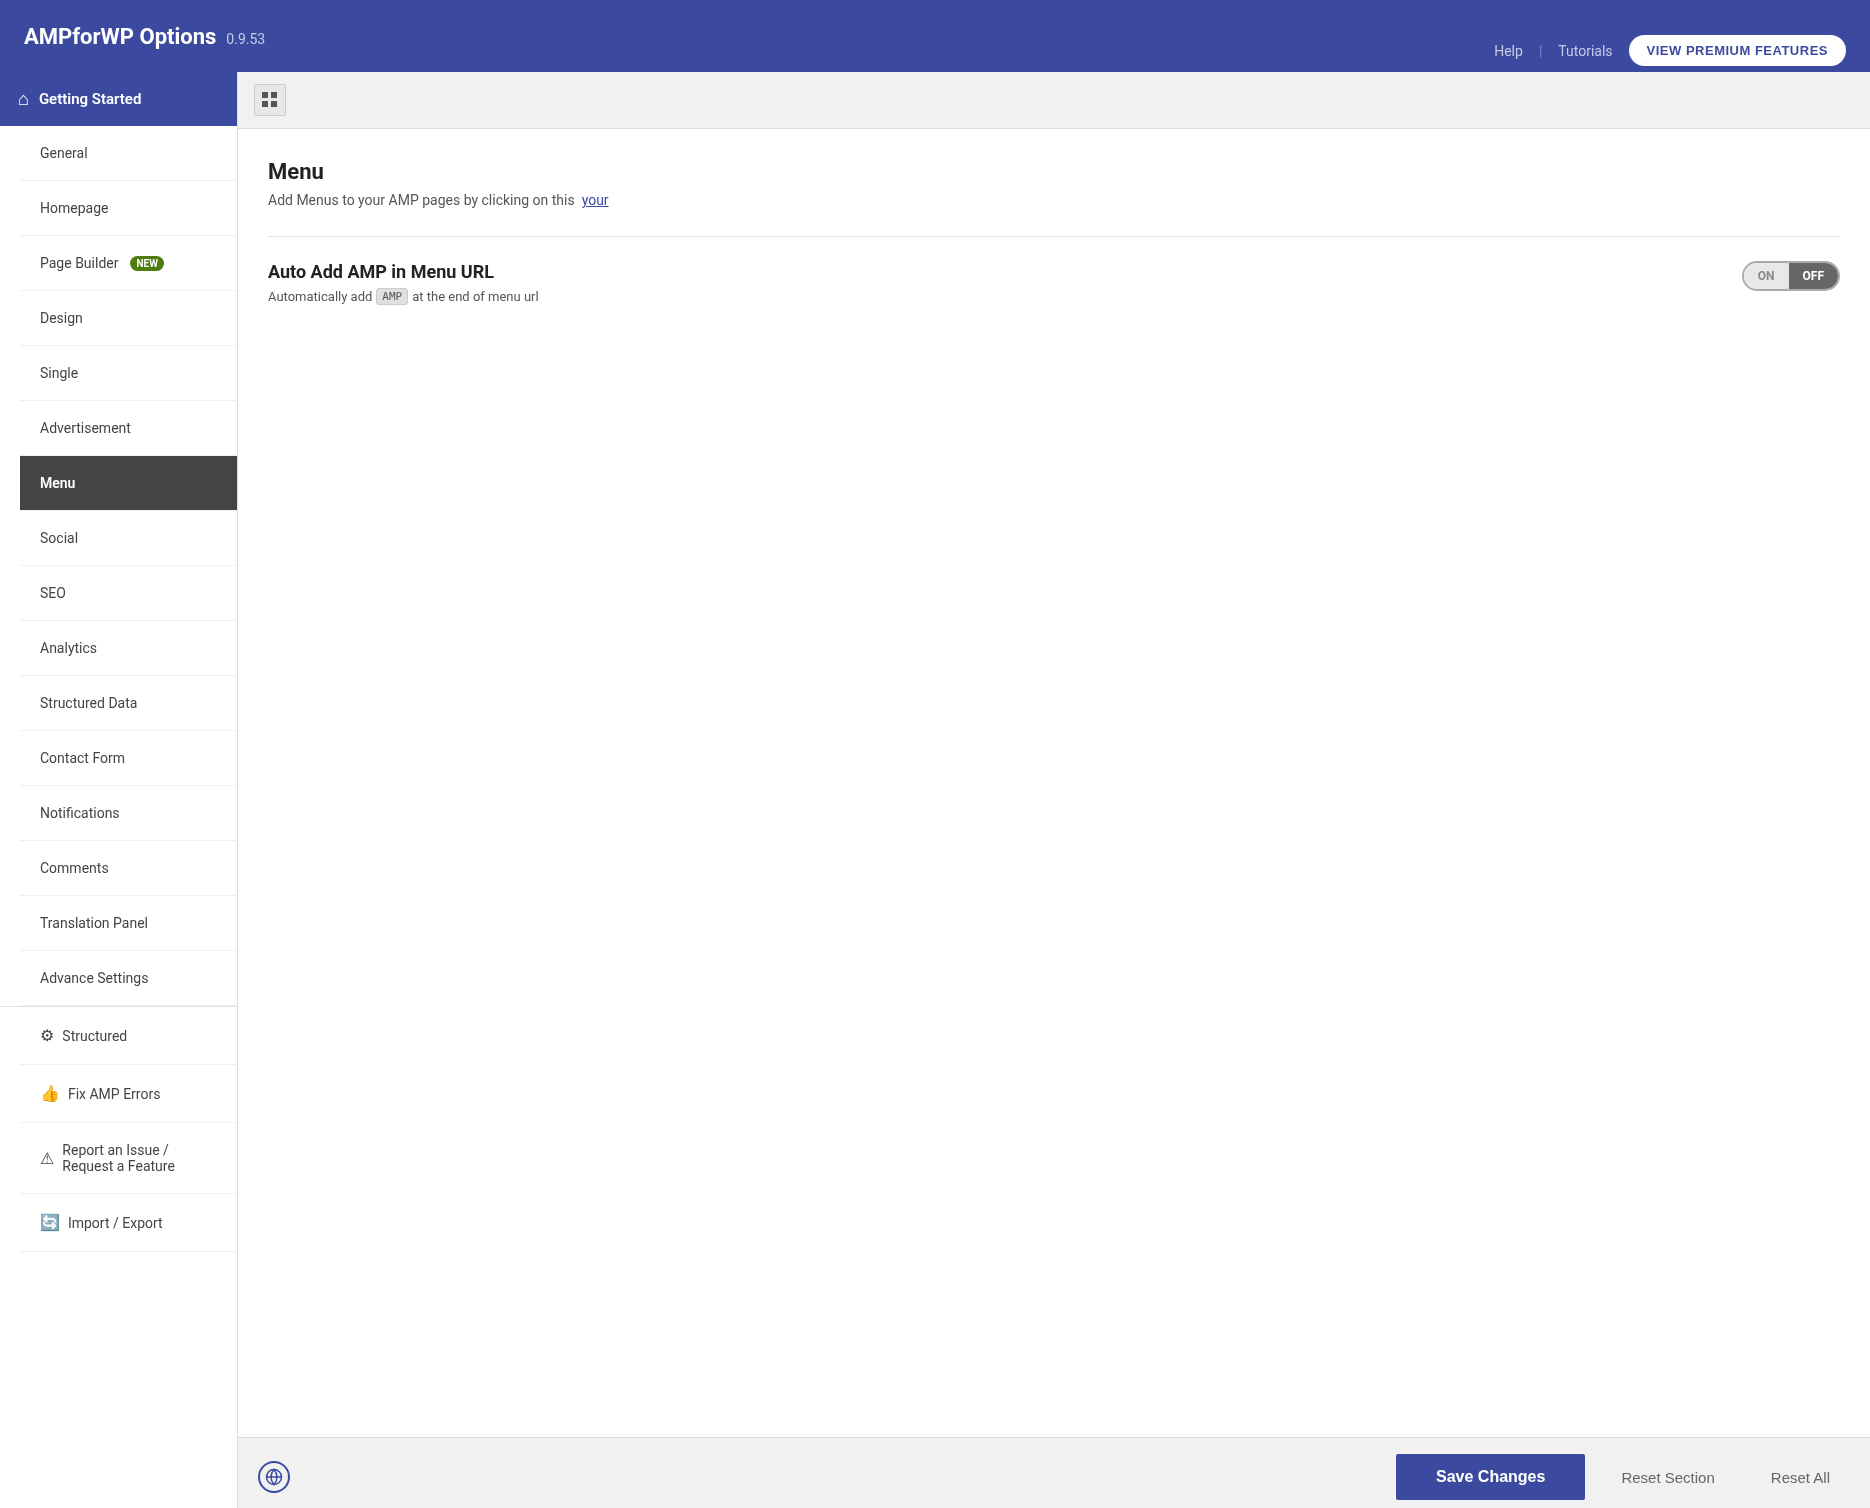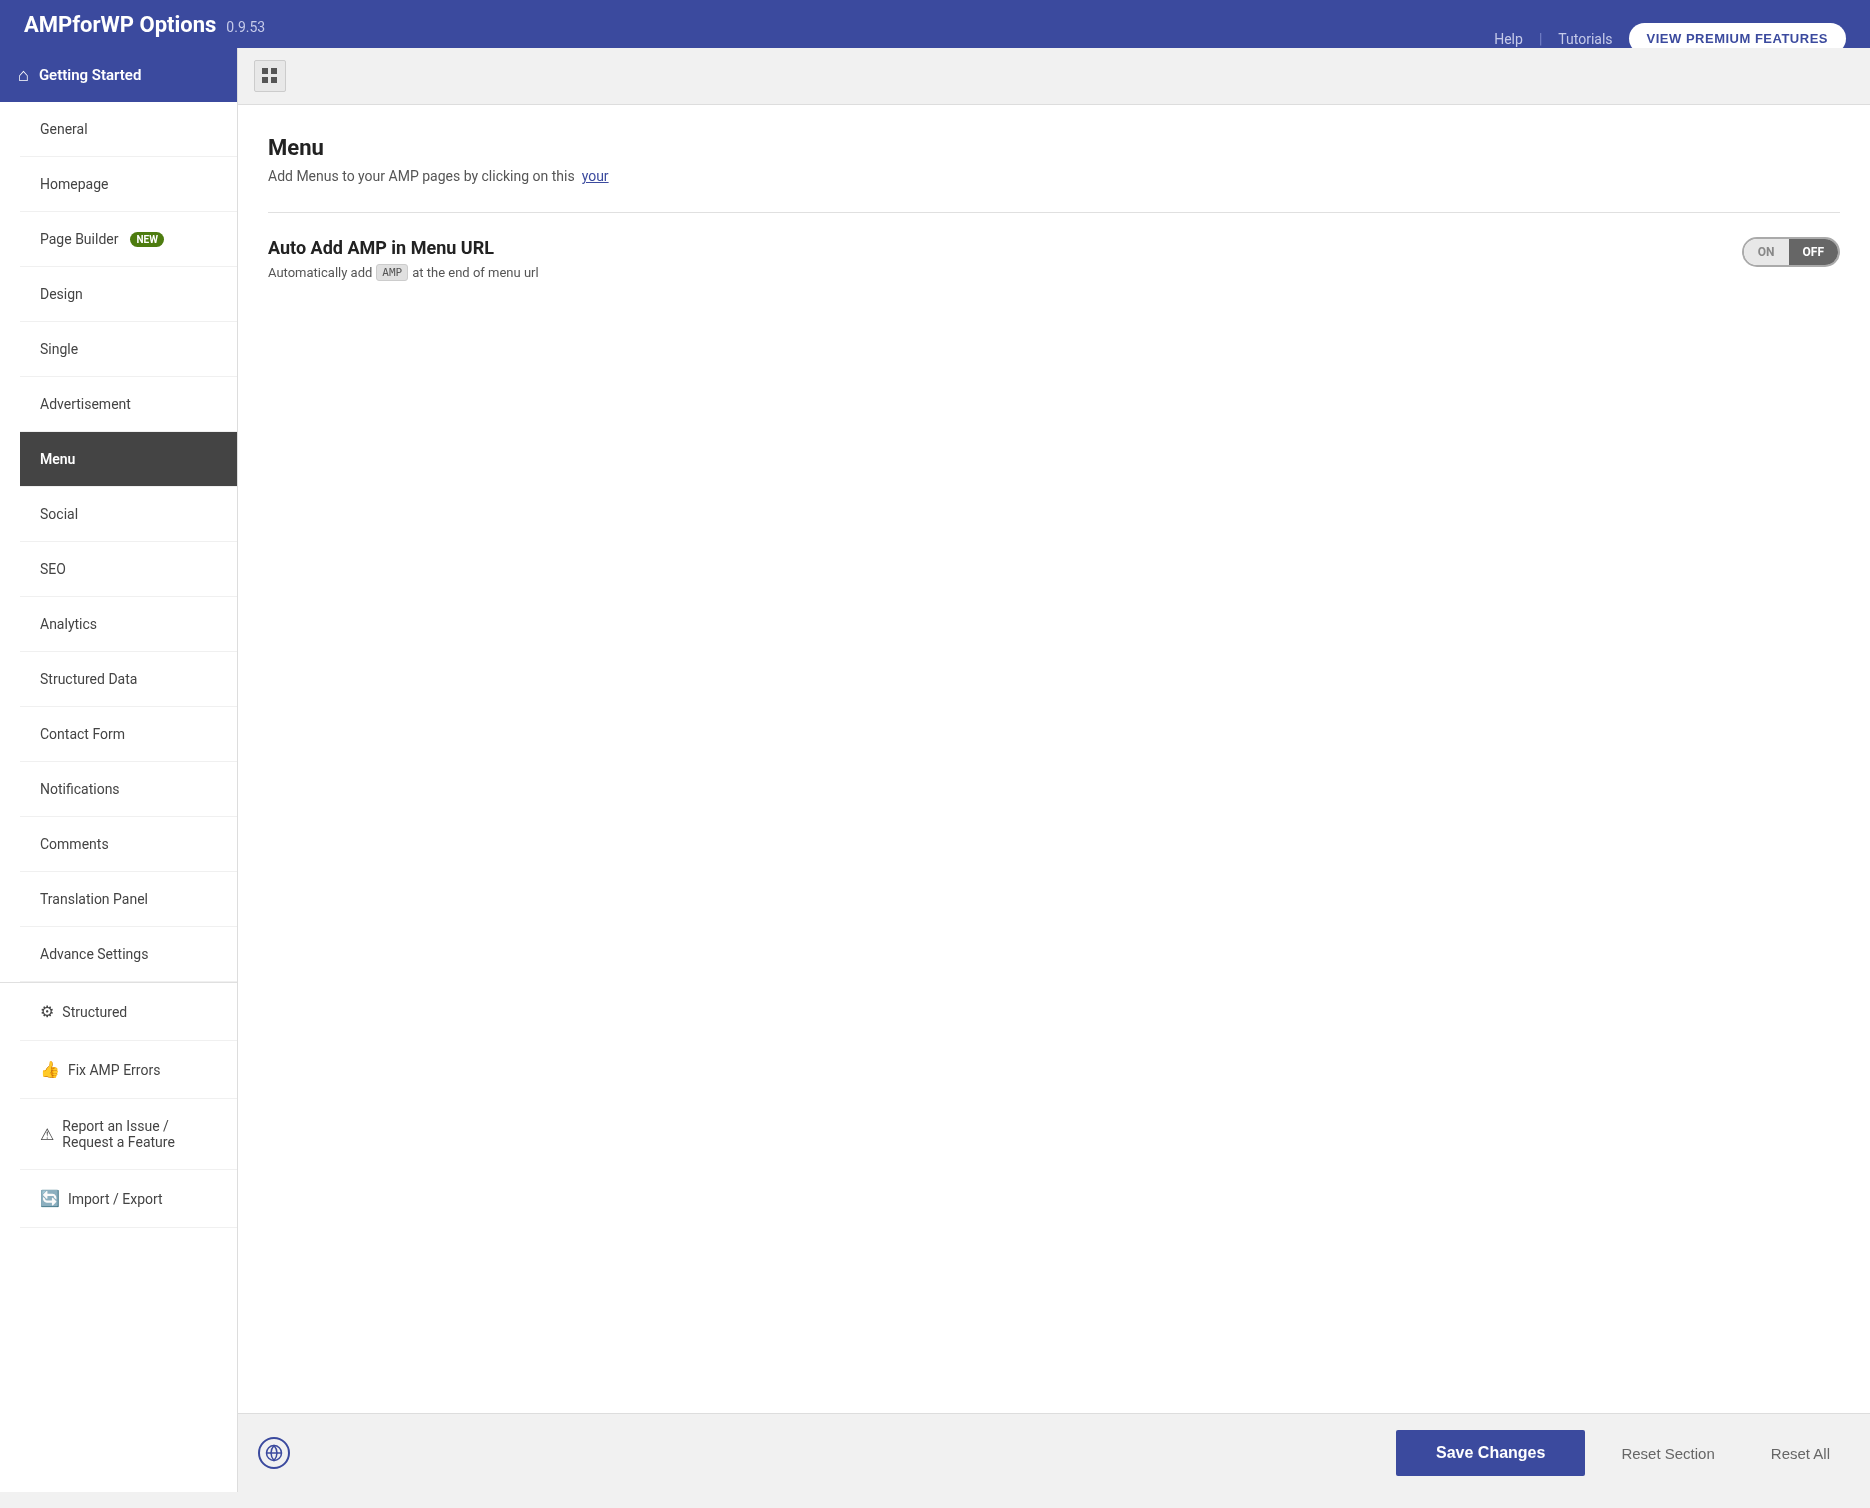--- a/index.html
+++ b/index.html
@@ -5,21 +5,21 @@
     * { box-sizing: border-box; margin: 0; padding: 0; }
     body { font-family: -apple-system, BlinkMacSystemFont, 'Segoe UI', Roboto, sans-serif; background: #f1f1f1; min-height: 100vh; }
 
     
     .header {
       background: #3b4a9e;
       display: flex;
       align-items: center;
       justify-content: space-between;
       padding: 0 24px;
-      height: 48px;
+      height: 72px;
     }
     .header-left {
       display: flex;
       align-items: baseline;
       gap: 10px;
     }
     .header-title {
       color: #fff;
       font-size: 22px;
       font-weight: 700;

